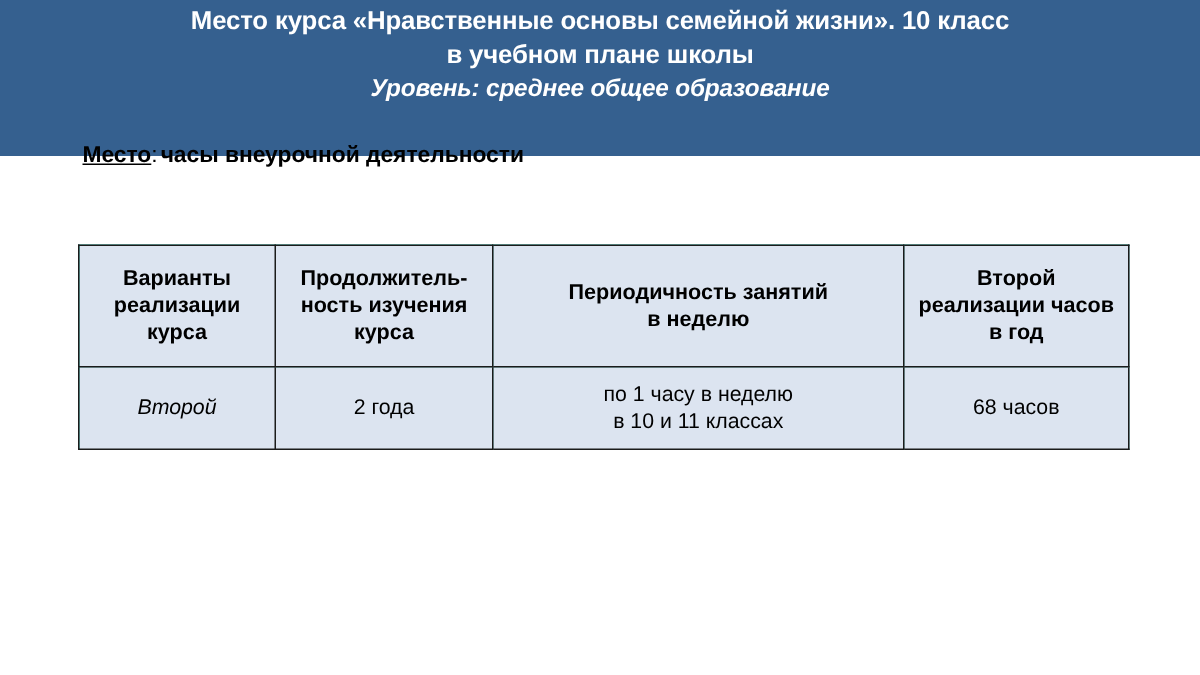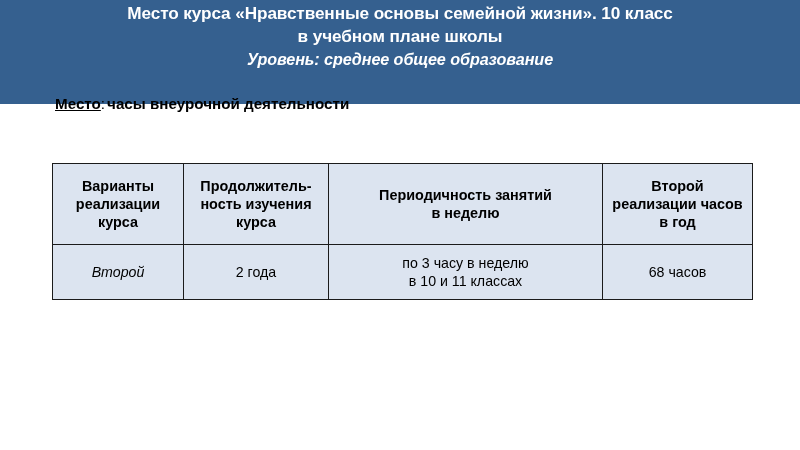--- a/index.html
+++ b/index.html
@@ -162,19 +162,19 @@
       </th>
     </tr>
   </thead>
   <tbody>
     <tr class="data-row row-last">
       <td>
         <span class="variant-name">Второй</span>
       </td>
       <td>2 года</td>
       <td>
-        <span class="cell-line">по 3 часу в неделю</span>
+        <span class="cell-line">по 1 часу в неделю</span>
         <span class="cell-line">в 10 и 11 классах</span>
       </td>
       <td>68 часов</td>
     </tr>
   </tbody>
 </table>
 
 </body></html>

